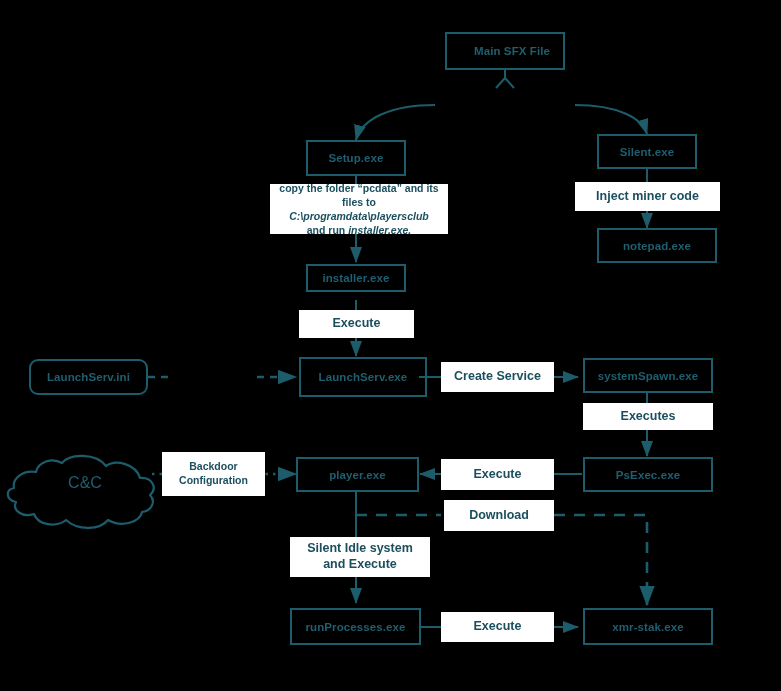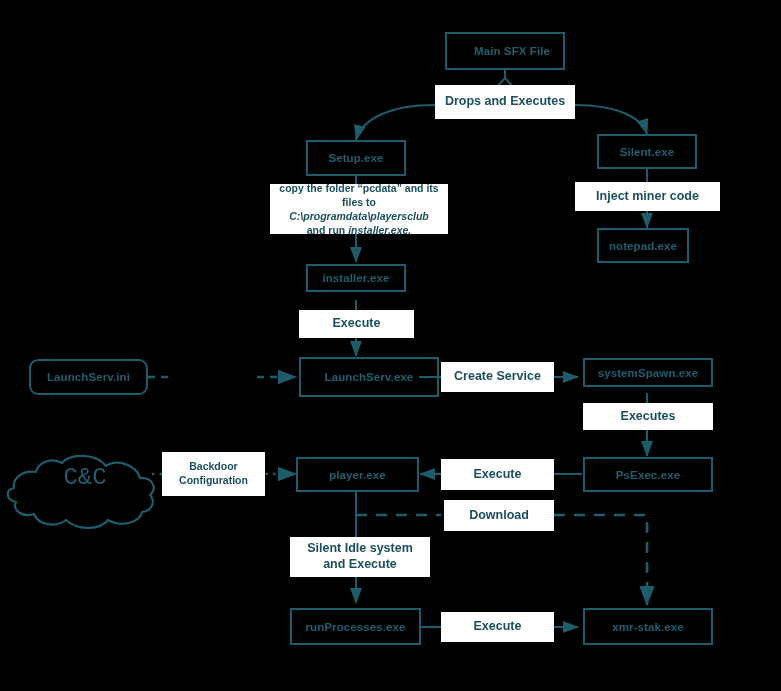--- a/index.html
+++ b/index.html
@@ -59,26 +59,26 @@
   }
   .label.note {
     font-size: 10.5px;
     line-height: 1.35;
     padding: 8px 8px;
   }
   .label.note i { font-style: italic; }
   .cloud-label {
     position: absolute;
     color: #1f5f70;
-    font-size: 24px;
+    font-size: 16px;
     font-weight: normal;
-    font-family: Liberation Mono, monospace;
+    font-family: Liberation Sans, sans-serif;
     z-index: 4;
     display: flex;
-    align-items: center;
+    align-items: flex-end;
     justify-content: center;
     text-align: center;
   }
 </style>
 </head>
 <body>
 
 <div id="canvas">
 
   <svg class="edges" viewBox="0 0 781 691">
@@ -156,37 +156,37 @@
   </div>
 
   <div class="node" style="left:306px; top:140px; width:100px; height:36px;">
     <span>Setup.exe</span>
   </div>
 
   <div class="node" style="left:597px; top:134px; width:100px; height:35px;">
     <span>Silent.exe</span>
   </div>
 
-  <div class="node" style="left:597px; top:228px; width:92px; height:35px;">
+  <div class="node" style="left:597px; top:228px; width:120px; height:35px;">
     <span>notepad.exe</span>
   </div>
 
   <div class="node" style="left:306px; top:264px; width:100px; height:28px;">
     <span>installer.exe</span>
   </div>
 
   <div class="node" style="left:29px; top:359px; width:119px; height:36px;border-radius:9px;">
     <span>LaunchServ.ini</span>
   </div>
 
-  <div class="node" style="left:299px; top:357px; width:140px; height:40px;">
+  <div class="node" style="left:299px; top:357px; width:128px; height:40px;">
     <span>LaunchServ.exe</span>
   </div>
 
-  <div class="node" style="left:583px; top:358px; width:130px; height:29px;">
+  <div class="node" style="left:583px; top:358px; width:130px; height:35px;">
     <span>systemSpawn.exe</span>
   </div>
 
   <div class="node" style="left:583px; top:457px; width:130px; height:35px;">
     <span>PsExec.exe</span>
   </div>
 
   <div class="node" style="left:296px; top:457px; width:123px; height:35px;">
     <span>player.exe</span>
   </div>
@@ -196,23 +196,20 @@
   </div>
 
   <div class="node" style="left:583px; top:608px; width:130px; height:37px;">
     <span>xmr-stak.exe</span>
   </div>
 
   <div class="cloud-label" style="left:40px; top:462px; width:90px; height:30px;">
     <span>C&amp;C</span>
   </div>
 
-  <div class="label" style="left:435px; top:85px; width:140px; height:34px;">
-    <span>Drops and Executes</span>
-  </div>
 
   <div class="label note" style="left:270px; top:184px; width:178px; height:50px; display:block;">
     <div style="display:flex;align-items:center;justify-content:center;height:100%;">
       <div style="text-align:center;">
         <span>copy the folder “pcdata” and its</span><br>
         <span>files to </span><i>C:\programdata\playersclub</i><br>
         <span>and run </span><i>installer.exe.</i>
       </div>
     </div>
   </div>

